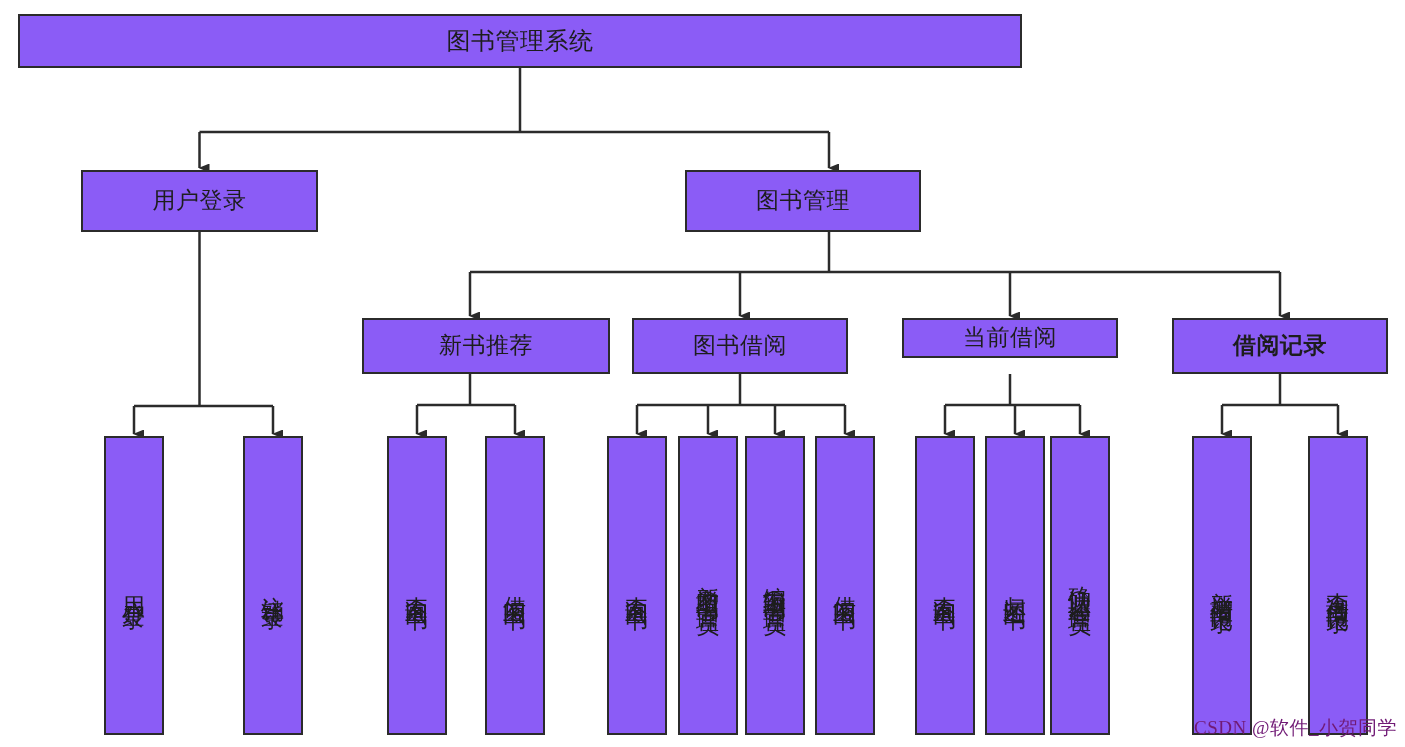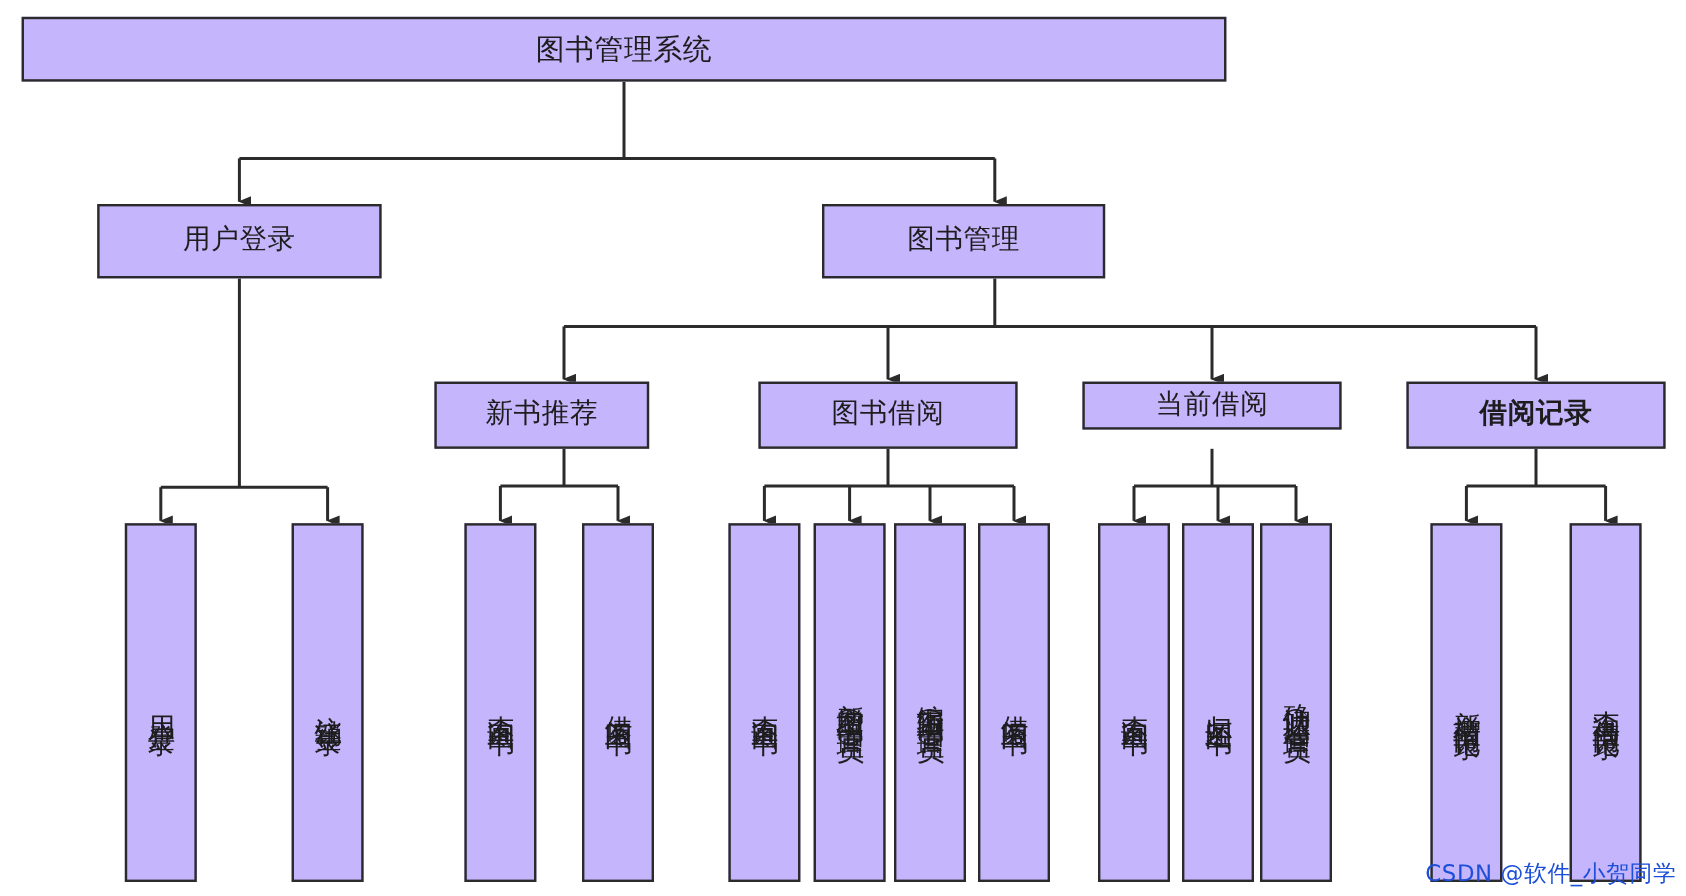--- a/index.html
+++ b/index.html
@@ -16,21 +16,21 @@
   }
   #diagram-root {
     position: absolute;
     left: 0; top: 0;
     width: 1405px;
     height: 747px;
   }
   .node-box {
     position: absolute;
     box-sizing: border-box;
-    background: #c4b5fd;
+    background: #8b5cf6;
     border: 2px solid #2b2b2b;
     display: flex;
     align-items: center;
     justify-content: center;
   }
   .node-label-h {
     font-size: 23px;
     color: #1d1d1d;
     line-height: 1.2;
     white-space: nowrap;
@@ -54,23 +54,24 @@
     left: 0; top: 0;
     width: 1405px;
     height: 747px;
     pointer-events: none;
   }
   .watermark {
     position: absolute;
     right: 8px;
     bottom: 6px;
     font-size: 19px;
-    color: #1d4ed8;
+    color: #701a75;
     white-space: nowrap;
     letter-spacing: 0.5px;
+    font-family: Liberation Serif, serif;
   }
 </style>
 </head>
 <body>
 
 <div id="diagram-root">
   <svg class="edges-layer" width="1405" height="747" viewBox="0 0 1405 747" xmlns="http://www.w3.org/2000/svg">
     <defs>
       <marker id="arrowhead" markerWidth="9" markerHeight="11" refX="4.5" refY="10" orient="auto" markerUnits="userSpaceOnUse">
         <polygon points="0,0 9,0 4.5,11" fill="#2b2b2b"></polygon>
@@ -116,21 +117,21 @@
   <div id="nodes-layer">
       <div class="node-box" style="left: 18px; top: 14px; width: 1004px; height: 54px;">
         <span class="node-label-h root-label">图书管理系统</span>
       </div>
       <div class="node-box" style="left: 81px; top: 170px; width: 237px; height: 62px;">
         <span class="node-label-h">用户登录</span>
       </div>
       <div class="node-box" style="left: 685px; top: 170px; width: 236px; height: 62px;">
         <span class="node-label-h">图书管理</span>
       </div>
-      <div class="node-box" style="left: 362px; top: 318px; width: 179px; height: 56px;">
+      <div class="node-box" style="left: 362px; top: 318px; width: 248px; height: 56px;">
         <span class="node-label-h">新书推荐</span>
       </div>
       <div class="node-box" style="left: 632px; top: 318px; width: 216px; height: 56px; text-align: center;">
         <span class="node-label-h">图书借阅</span>
       </div>
       <div class="node-box" style="left: 902px; top: 318px; width: 216px; height: 40px;">
         <span class="node-label-h">当前借阅</span>
       </div>
       <div class="node-box" style="left: 1172px; top: 318px; width: 216px; height: 56px; font-weight: bold;">
         <span class="node-label-h">借阅记录</span>

